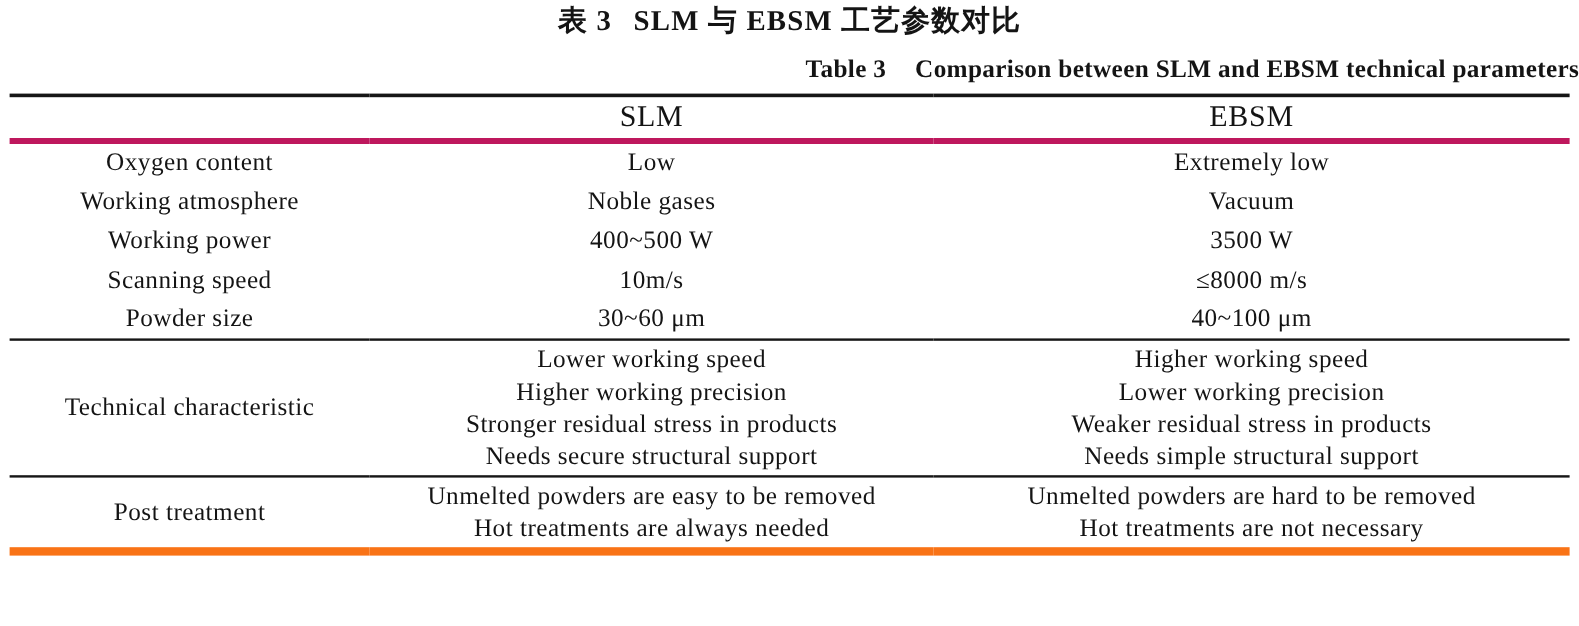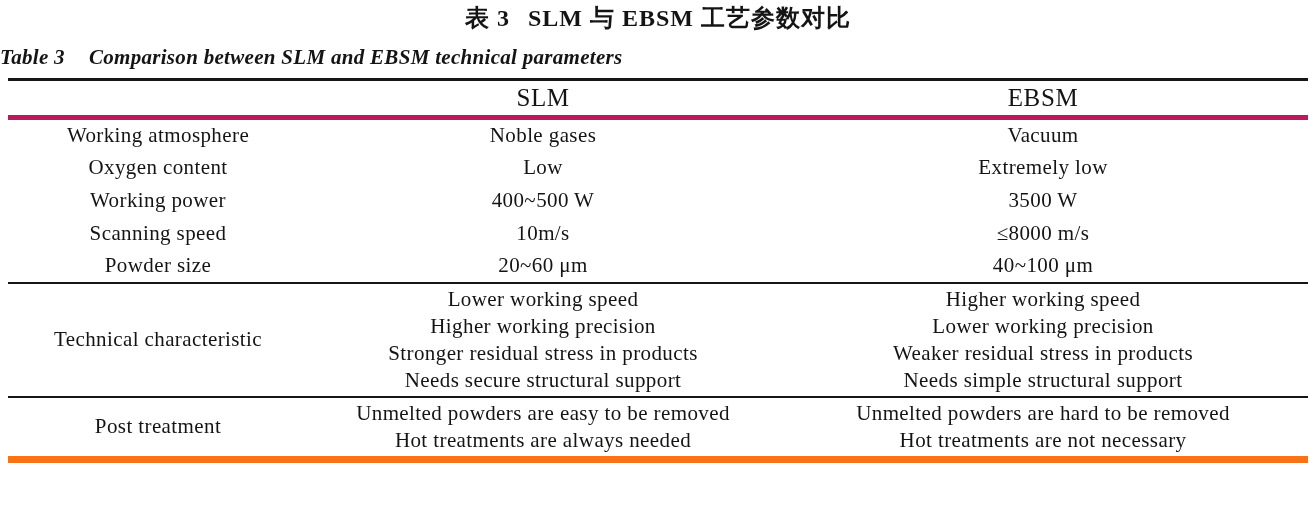--- a/index.html
+++ b/index.html
@@ -22,26 +22,25 @@
     padding-top: 3px;
     text-align: center;
     font-size: 24px;
     font-weight: bold;
     line-height: 30px;
     letter-spacing: 1px;
   }
   .title-zh .t-gap { display: inline-block; width: 18px; }
   .title-en {
     margin-top: 11px;
-    text-align: left;
+    text-align: right;
     font-size: 21px;
     font-weight: bold;
     line-height: 26px;
     letter-spacing: 0.3px;
-    font-style: italic;
   }
   .title-en .t-gap { display: inline-block; width: 24px; }
   table.cmp {
     border-collapse: collapse;
     table-layout: fixed;
     width: 1300px;
     margin: 8px 0 0 8px;
   }
   col.c1 { width: 300px; }
   col.c2 { width: 470px; }
@@ -88,42 +87,42 @@
     </colgroup>
     <thead>
       <tr class="head-row">
         <th></th>
         <th>SLM</th>
         <th>EBSM</th>
       </tr>
     </thead>
     <tbody>
       <tr class="param">
+        <td>Oxygen content</td>
+        <td>Low</td>
+        <td>Extremely low</td>
+      </tr>
+      <tr class="param">
         <td>Working atmosphere</td>
         <td>Noble gases</td>
         <td>Vacuum</td>
-      </tr>
-      <tr class="param">
-        <td>Oxygen content</td>
-        <td>Low</td>
-        <td>Extremely low</td>
       </tr>
       <tr class="param">
         <td>Working power</td>
         <td>400~500 W</td>
         <td>3500 W</td>
       </tr>
       <tr class="param">
         <td>Scanning speed</td>
         <td>10m/s</td>
         <td>≤8000 m/s</td>
       </tr>
       <tr class="param">
         <td>Powder size</td>
-        <td>20~60 μm</td>
+        <td>30~60 μm</td>
         <td>40~100 μm</td>
       </tr>
       <tr class="sect">
         <td>Technical characteristic</td>
         <td>
           <div class="ln">Lower working speed</div>
           <div class="ln">Higher working precision</div>
           <div class="ln">Stronger residual stress in products</div>
           <div class="ln">Needs secure structural support</div>
         </td>

